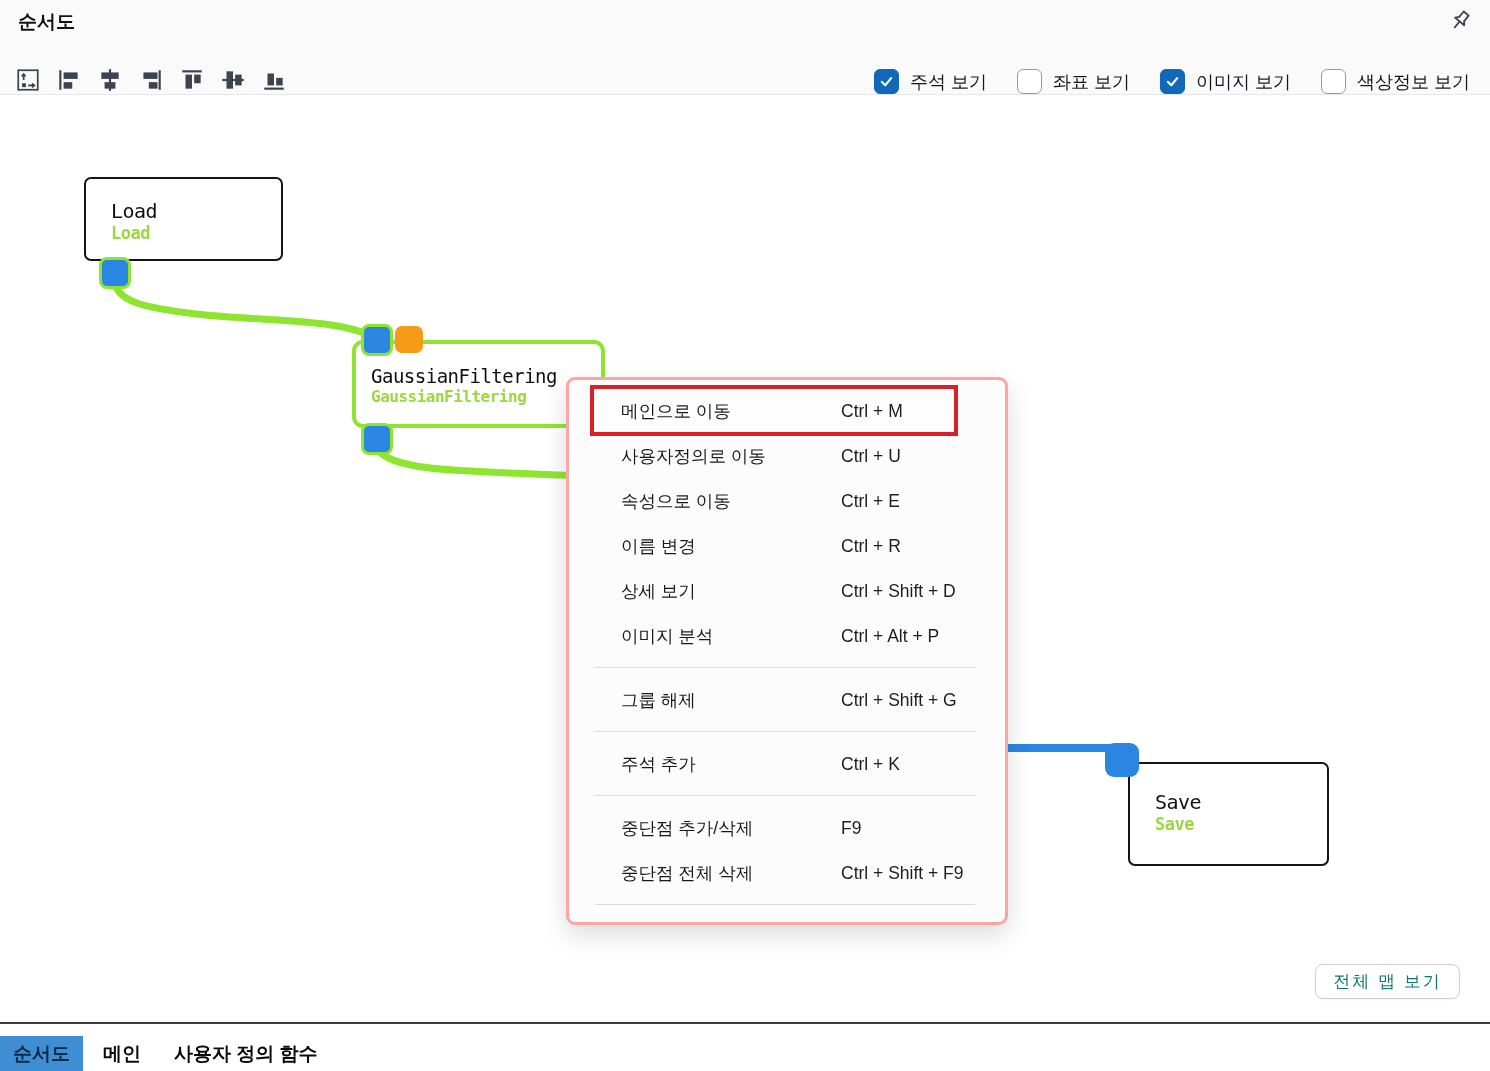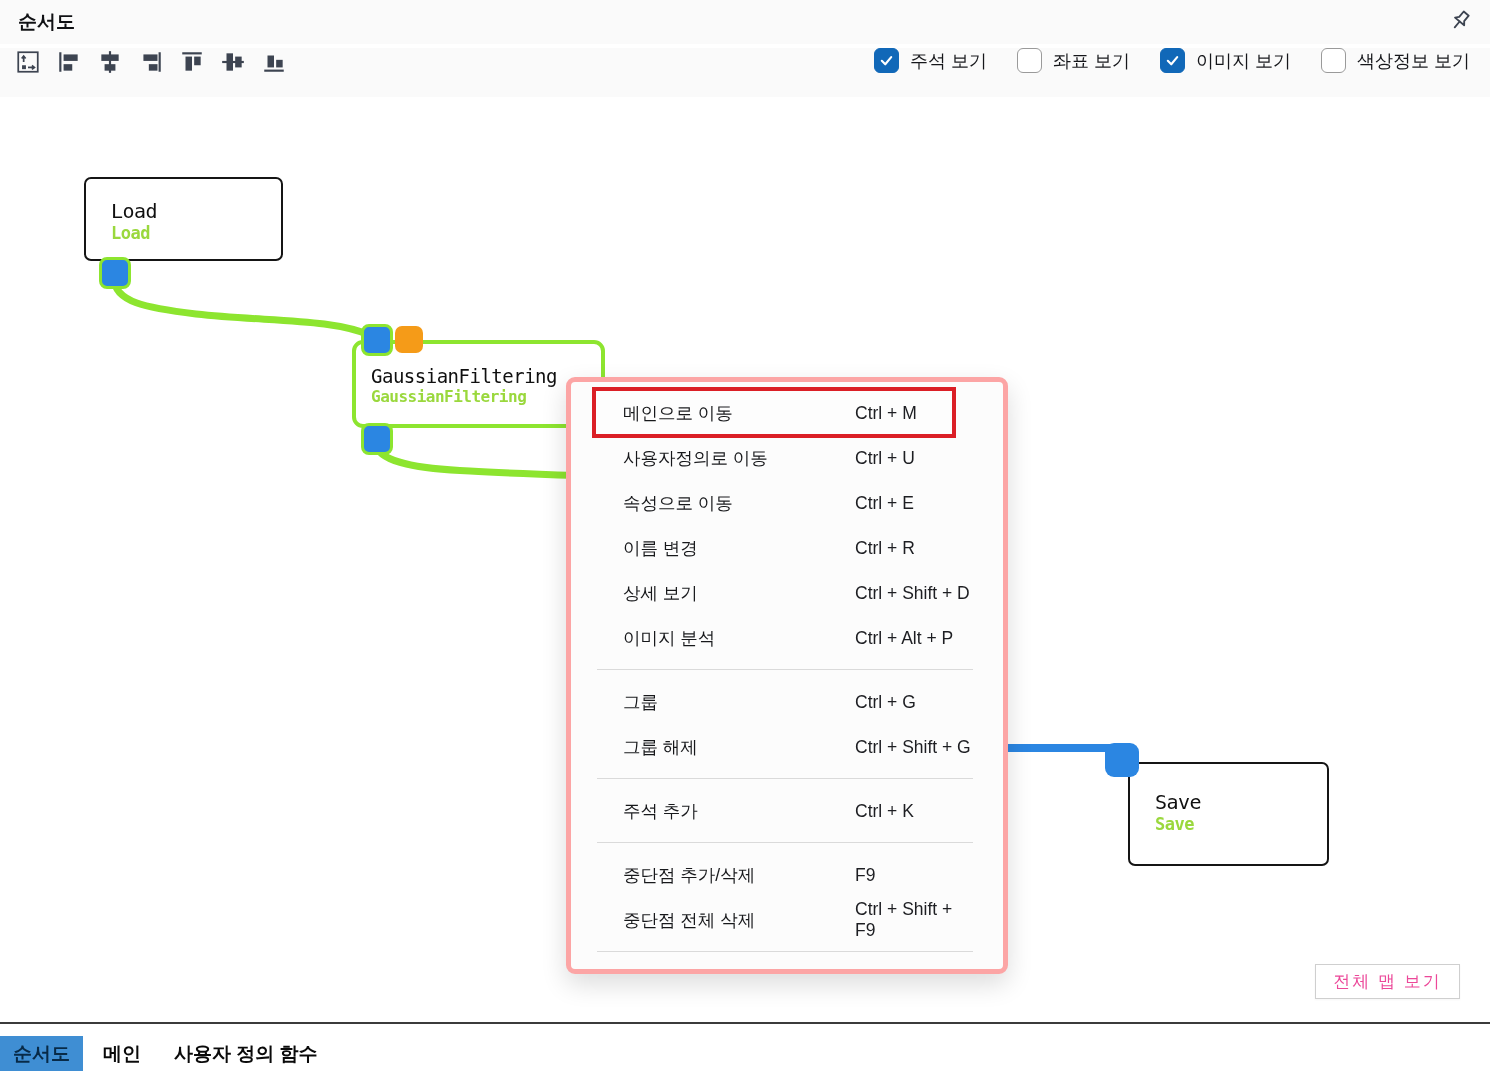--- a/index.html
+++ b/index.html
@@ -7,22 +7,22 @@
   body {
     position: relative; overflow: hidden; background:#fff;
     font-family: "Liberation Sans", sans-serif; color:#111;
   }
   
   .header { position:absolute; top:0; left:0; width:1490px; height:44px; background:#fafafa; }
   .header-title { position:absolute; left:18px; top:9px; font-size:19px; font-weight:700; color:#101114; }
   .pin { position:absolute; right:16px; top:9px; width:26px; height:26px; color:#3d4451; }
   
   .toolbar {
-    position:absolute; top:48px; left:0; width:1490px; height:53px; background:#fafafa;
-    border-bottom:1px solid #e7e7e9; display:flex; align-items:flex-start;
+    position:absolute; top:42px; left:0; width:1490px; height:53px; background:#fafafa;
+    border-bottom:1px solid #e7e7e9; display:flex; align-items:flex-end;
     justify-content:space-between; padding:0 14px;
   }
   .tool-icons { display:flex; align-items:center; gap:13px; }
   .tool-btn { width:28px; height:28px; display:flex; align-items:center; justify-content:center; color:#3d4451; cursor:pointer; }
   .toggles { display:flex; align-items:center; gap:30px; padding-right:6px; }
   .toggle { display:flex; align-items:center; gap:11px; cursor:pointer; }
   .checkbox {
     width:25px; height:25px; border-radius:6px; background:#fff;
     border:1.5px solid #9a9a9a; display:flex; align-items:center; justify-content:center;
   }
@@ -50,33 +50,33 @@
   .port { position:absolute; z-index:3; background:#2b86e2; border-radius:8px; }
   .port.green-ring { border:3px solid #8de52f; }
   #port-load     { left:99px;  top:257px; width:32px; height:32px; }
   #port-g-top    { left:361px; top:324px; width:32px; height:32px; }
   #port-g-orange { left:395px; top:326px; width:28px; height:27px; background:#f59b18; border-radius:7px; }
   #port-g-bottom { left:361px; top:423px; width:32px; height:32px; }
   #port-save     { left:1105px; top:743px; width:34px; height:34px; border-radius:9px; }
   
   .context-menu {
     position:absolute; left:566px; top:377px; width:442px; z-index:10;
-    background:#fcfcfc; border:5px solid #fca5a5; border-radius:9px;
+    background:#fcfcfc; border:3px solid #fca5a5; border-radius:9px;
     box-shadow:0 10px 26px rgba(0,0,0,0.14); padding:8px 28px 8px 24px;
   }
   .menu-item { position:relative; height:45px; cursor:pointer; }
   .mi-label { position:absolute; left:28px; top:50%; transform:translateY(-50%); font-size:17.5px; color:#17181b; }
-  .mi-shortcut { position:absolute; left:260px; top:50%; transform:translateY(-50%); font-size:17.5px; color:#1d1e22; }
+  .mi-shortcut { position:absolute; left:248px; top:50%; transform:translateY(-50%); font-size:17.5px; color:#1d1e22; }
   .menu-item.highlighted { outline:4px solid #db1f26; outline-offset:-1px; margin-right:22px; background:#fdfdfd; }
   .menu-sep { height:1px; background:#dadada; margin:9px 2px; }
   
   .full-map-btn {
     position:absolute; left:1315px; top:964px; width:145px; height:35px; z-index:4;
-    background:#fff; border:1px solid #cfcfcf; border-radius:0;
-    font-size:17px; color:#ec4899; display:flex; align-items:center; justify-content:center;
+    background:#fff; border:1px solid #cfcfcf; border-radius:8px;
+    font-size:17px; color:#0f766e; display:flex; align-items:center; justify-content:center;
     letter-spacing:2px; cursor:pointer; box-shadow:0 1px 2px rgba(0,0,0,0.04);
     font-family:"Liberation Sans", sans-serif;
   }
   
   .canvas-bottom-line { position:absolute; top:1022px; left:0; width:1490px; height:2px; background:#3b3b3b; z-index:5; }
   .tabbar {
     position:absolute; top:1024px; left:0; width:1490px; height:47px; background:#fff; z-index:6;
     display:flex; align-items:flex-end; gap:7px;
   }
   .tab {
@@ -234,24 +234,20 @@
       <div class="menu-item">
         <span class="mi-label">상세 보기</span>
         <span class="mi-shortcut">Ctrl + Shift + D</span>
       </div>
       <div class="menu-item">
         <span class="mi-label">이미지 분석</span>
         <span class="mi-shortcut">Ctrl + Alt + P</span>
       </div>
       <div class="menu-sep"></div>
       <div class="menu-item">
-        <span class="mi-label">그룹</span>
-        <span class="mi-shortcut">Ctrl + G</span>
-      </div>
-      <div class="menu-item">
         <span class="mi-label">그룹 해제</span>
         <span class="mi-shortcut">Ctrl + Shift + G</span>
       </div>
       <div class="menu-sep"></div>
       <div class="menu-item">
         <span class="mi-label">주석 추가</span>
         <span class="mi-shortcut">Ctrl + K</span>
       </div>
       <div class="menu-sep"></div>
       <div class="menu-item">

